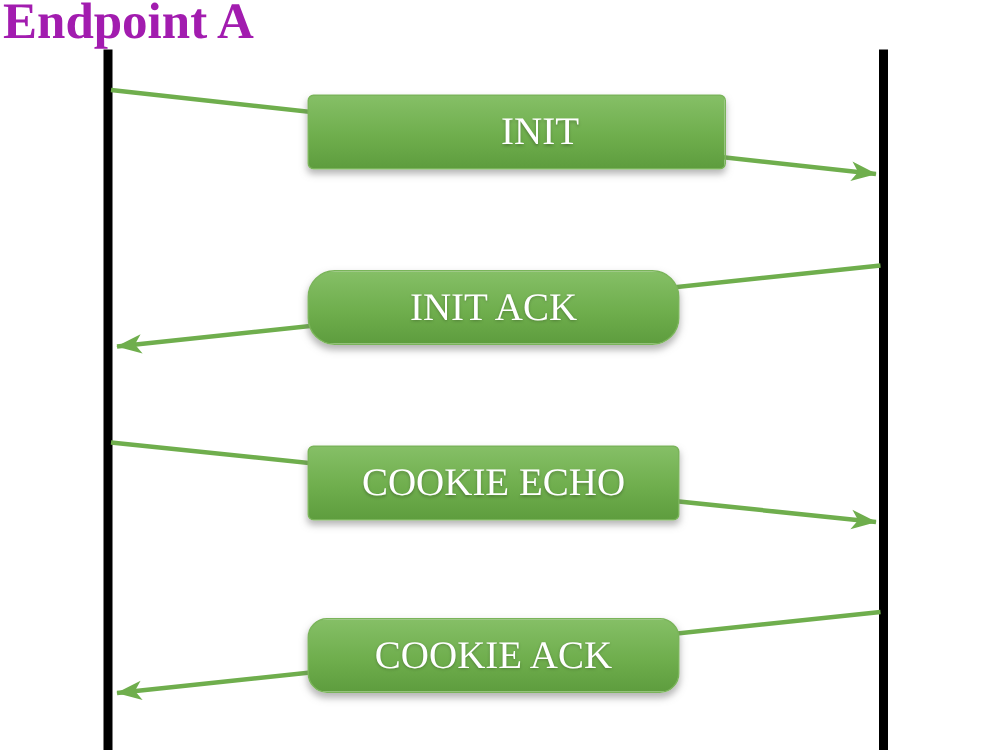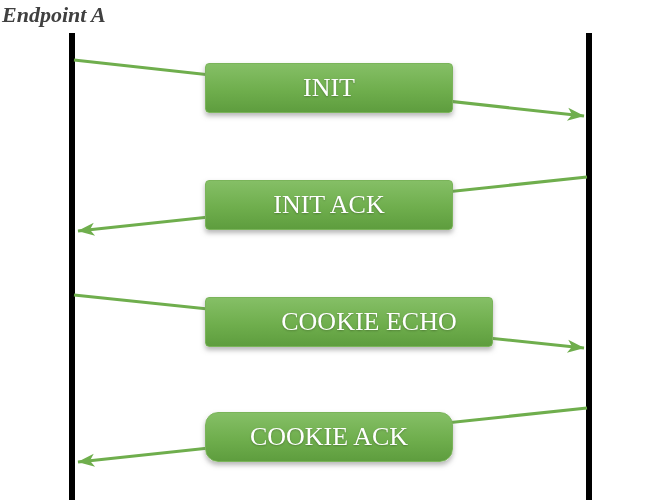--- a/index.html
+++ b/index.html
@@ -8,25 +8,24 @@
     width: 663px;
     height: 502px;
     background: #ffffff;
     overflow: hidden;
     font-family: "Liberation Serif", serif;
   }
   .endpoint-label {
     position: absolute;
     top: 0px;
     font-weight: bold;
-    font-size: 22px;
+    font-size: 34px;
     line-height: 30px;
-    color: #404040;
+    color: #a21caf;
     white-space: nowrap;
-    font-style: italic;
   }
   #endpoint-label-a { left: 2px; }
   #endpoint-label-b { left: 516px; }
   .lifeline {
     position: absolute;
     top: 33px;
     width: 6px;
     height: 467px;
     background: #000000;
     z-index: 1;
@@ -50,23 +49,23 @@
     box-shadow: 0 3px 5px rgba(110,110,110,0.5);
     color: #ffffff;
     font-size: 26px;
     display: flex;
     align-items: center;
     justify-content: center;
     text-shadow: 0 1px 2px rgba(0,0,0,0.25);
     z-index: 3;
     white-space: nowrap;
   }
-  #msg-box-init       { top: 63px; }
-  #msg-box-init-ack   { top: 180px; }
-  #msg-box-cookie-echo{ top: 297px; padding-left: 40px; }
+  #msg-box-init       { top: 63px; padding-left: 31px; }
+  #msg-box-init-ack   { top: 180px; border-radius: 18px; }
+  #msg-box-cookie-echo{ top: 297px; }
   #msg-box-cookie-ack { top: 412px; border-radius: 13px; }
 </style>
 </head>
 <body>
 
 <div id="stage">
 
   <div class="endpoint-label" id="endpoint-label-a">Endpoint A</div>
 
 

